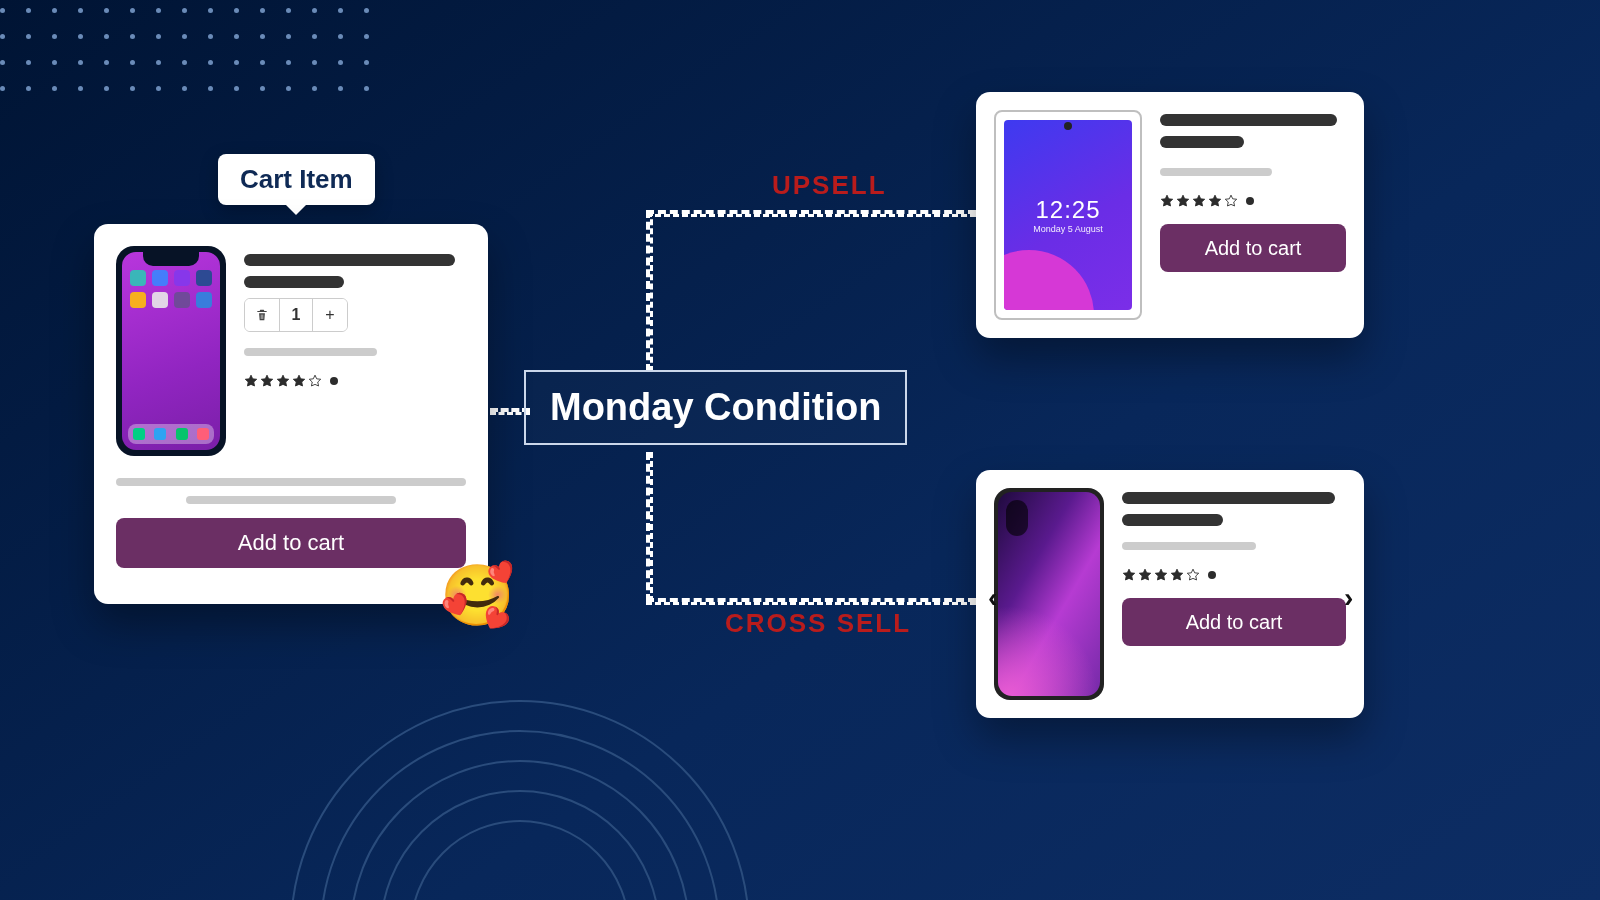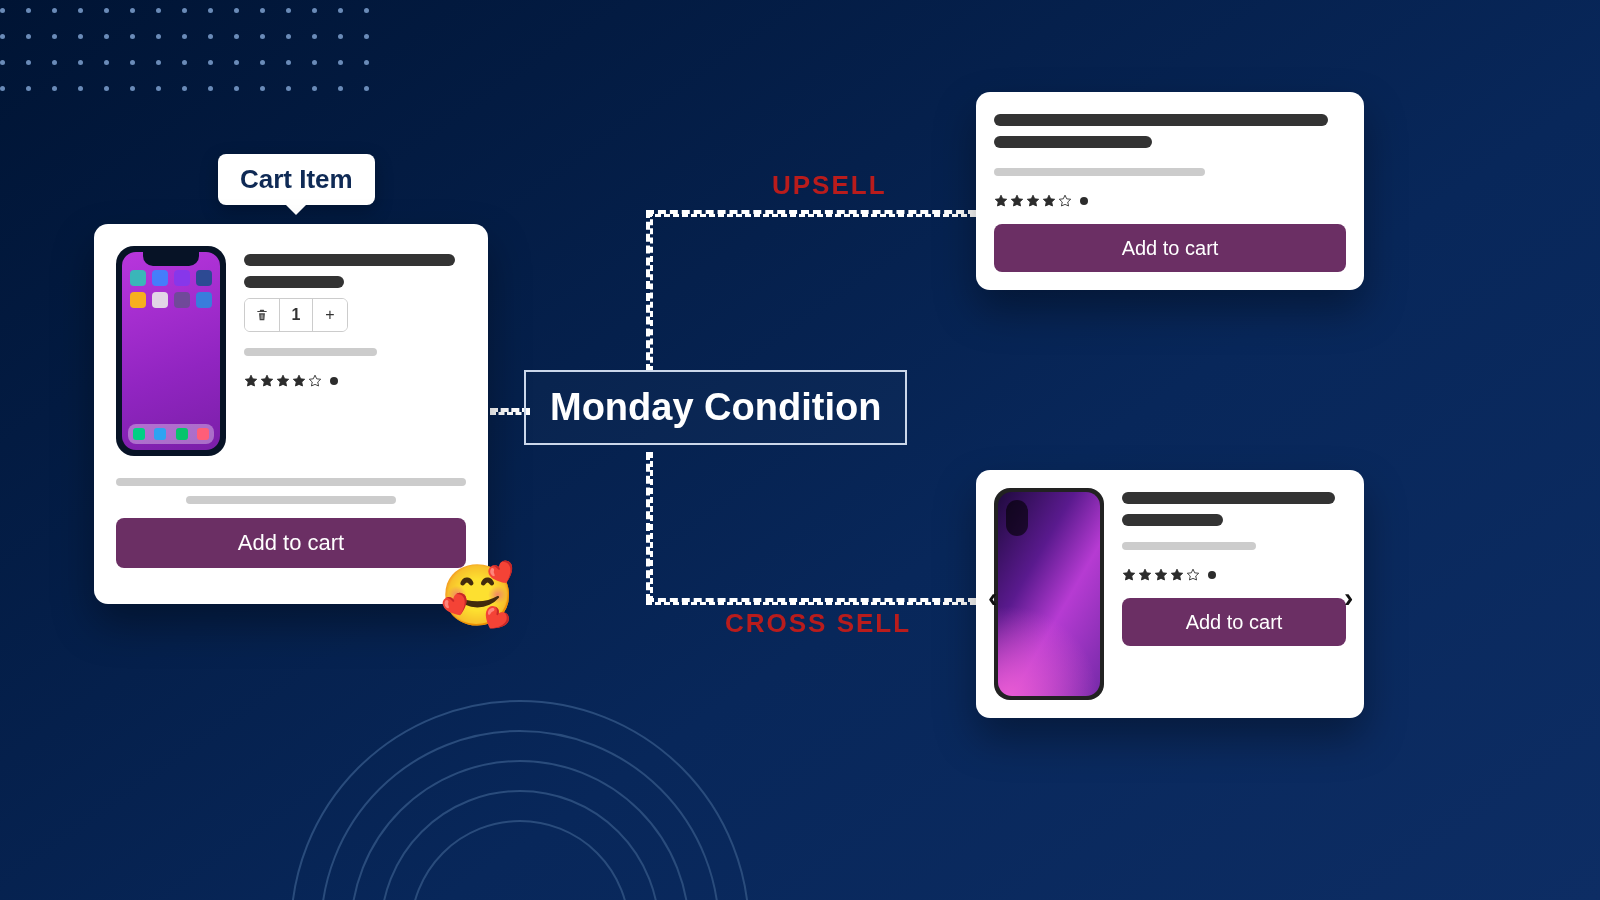--- a/index.html
+++ b/index.html
@@ -356,20 +356,28 @@
 </div>
 
 <div id="emoji">🥰</div>
 
 <div id="funnel">Monday Condition</div>
 
 <div id="upsell-label" class="tag-text">UPSELL</div>
 <div id="crosssell-label" class="tag-text">CROSS SELL</div>
 
 <div class="card offer" id="card-upsell">
+  <div class="tablet">
+    <div class="tablet-screen">
+      <div class="blob"></div>
+      <div style="position:absolute; top:2px; width:8px; height:8px; border-radius:50%; background:#222;"></div>
+      <div class="tablet-time">12:25</div>
+      <div class="tablet-date">Monday 5 August</div>
+    </div>
+  </div>
   <div class="info">
     <div class="bar long"></div>
     <div class="bar short"></div>
     <div style="height:10px;"></div>
     <div class="bar gray mid"></div>
     <div class="stars">
         <svg viewBox="0 0 24 24">
           <path fill="#2c2c2c" stroke="#2c2c2c" stroke-width="1.5" d="M12 2l2.9 6.3 6.9.7-5.1 4.7 1.4 6.8L12 17.8 5.9 20.5l1.4-6.8L2.2 9l6.9-.7L12 2z"></path>
         </svg>
         <svg viewBox="0 0 24 24">

